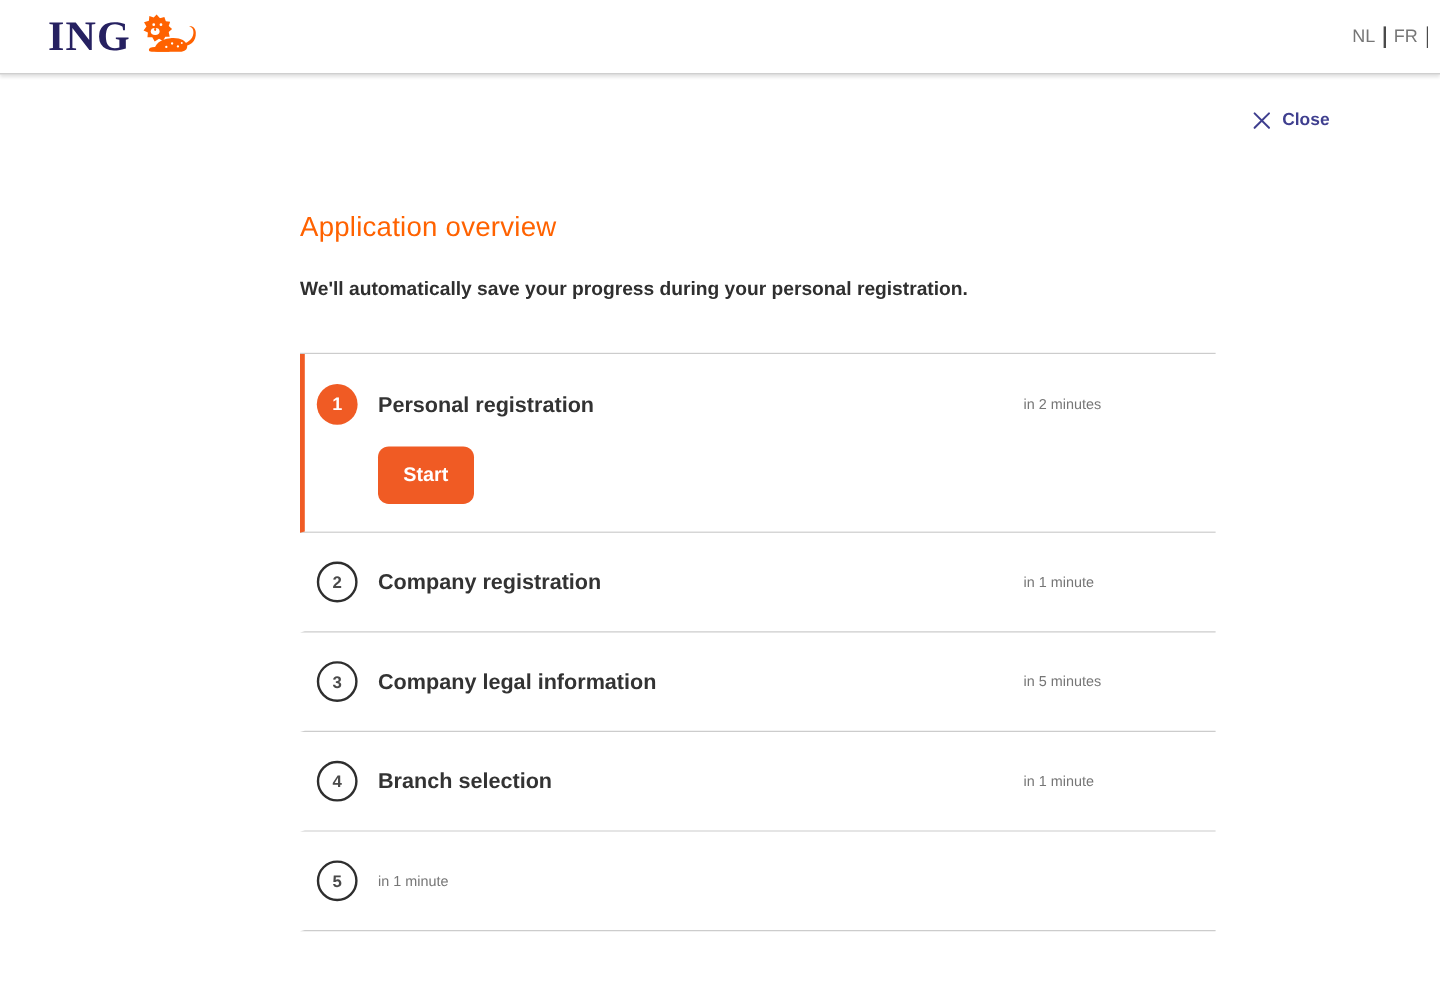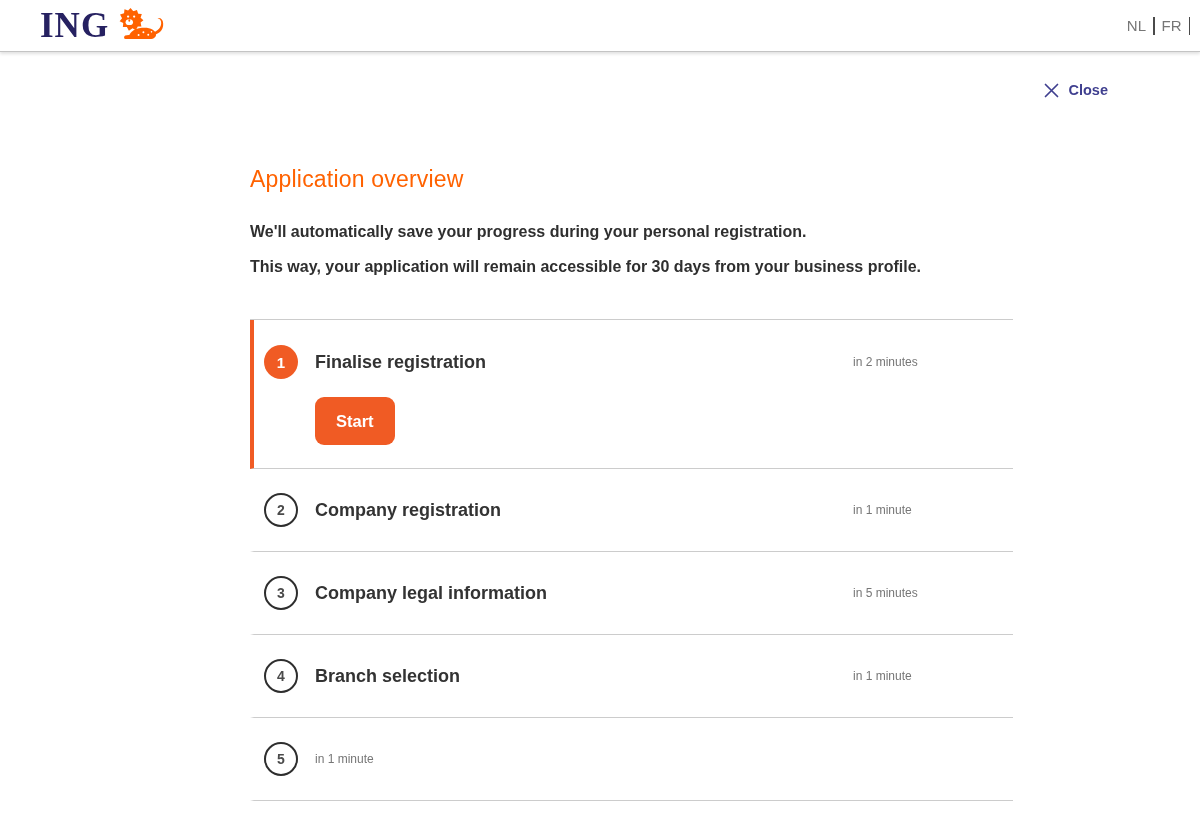--- a/index.html
+++ b/index.html
@@ -5,21 +5,21 @@
   * { margin: 0; padding: 0; box-sizing: border-box; }
   html, body { background: #ffffff; }
   body {
     width: 1200px; height: 825px; overflow: hidden;
     font-family: "Liberation Sans", "DejaVu Sans", sans-serif;
     color: var(--text-dark, #333333);
   }
 
   
   .topbar {
-    height: 52px; background: #fff;
+    height: 62px; background: #fff;
     display: flex; align-items: center; justify-content: space-between;
     padding: 0 10px 0 40px;
     border-bottom: 1px solid #c4c4c4;
     box-shadow: 0 2px 3px rgba(0,0,0,0.12);
     position: relative; z-index: 2;
   }
   .logo { display: flex; align-items: center; cursor: pointer; }
   .logo-text {
     font-family: "Liberation Serif", "DejaVu Serif", serif;
     font-weight: bold; font-size: 35px; letter-spacing: 1px;
@@ -146,28 +146,27 @@
       </svg>
     </span>
     <span>Close</span>
   </button>
 
   <div class="content">
     <h1 class="page-title">Application overview</h1>
 
     <div class="intro">
       <p>We'll automatically save your progress during your personal registration.</p>
-      <p>This way, your application will remain accessible for 30 days from your business profile.</p>
     </div>
 
     <div class="steps">
 
       <div class="step active">
         <span class="circle">1</span>
-        <span class="step-title">Finalise registration</span>
+        <span class="step-title">Personal registration</span>
         <span class="step-duration">in 2 minutes</span>
         <button class="start-btn">Start</button>
       </div>
 
       <div class="step">
         <span class="circle">2</span>
         <span class="step-title">Company registration</span>
         <span class="step-duration">in 1 minute</span>
       </div>
 

